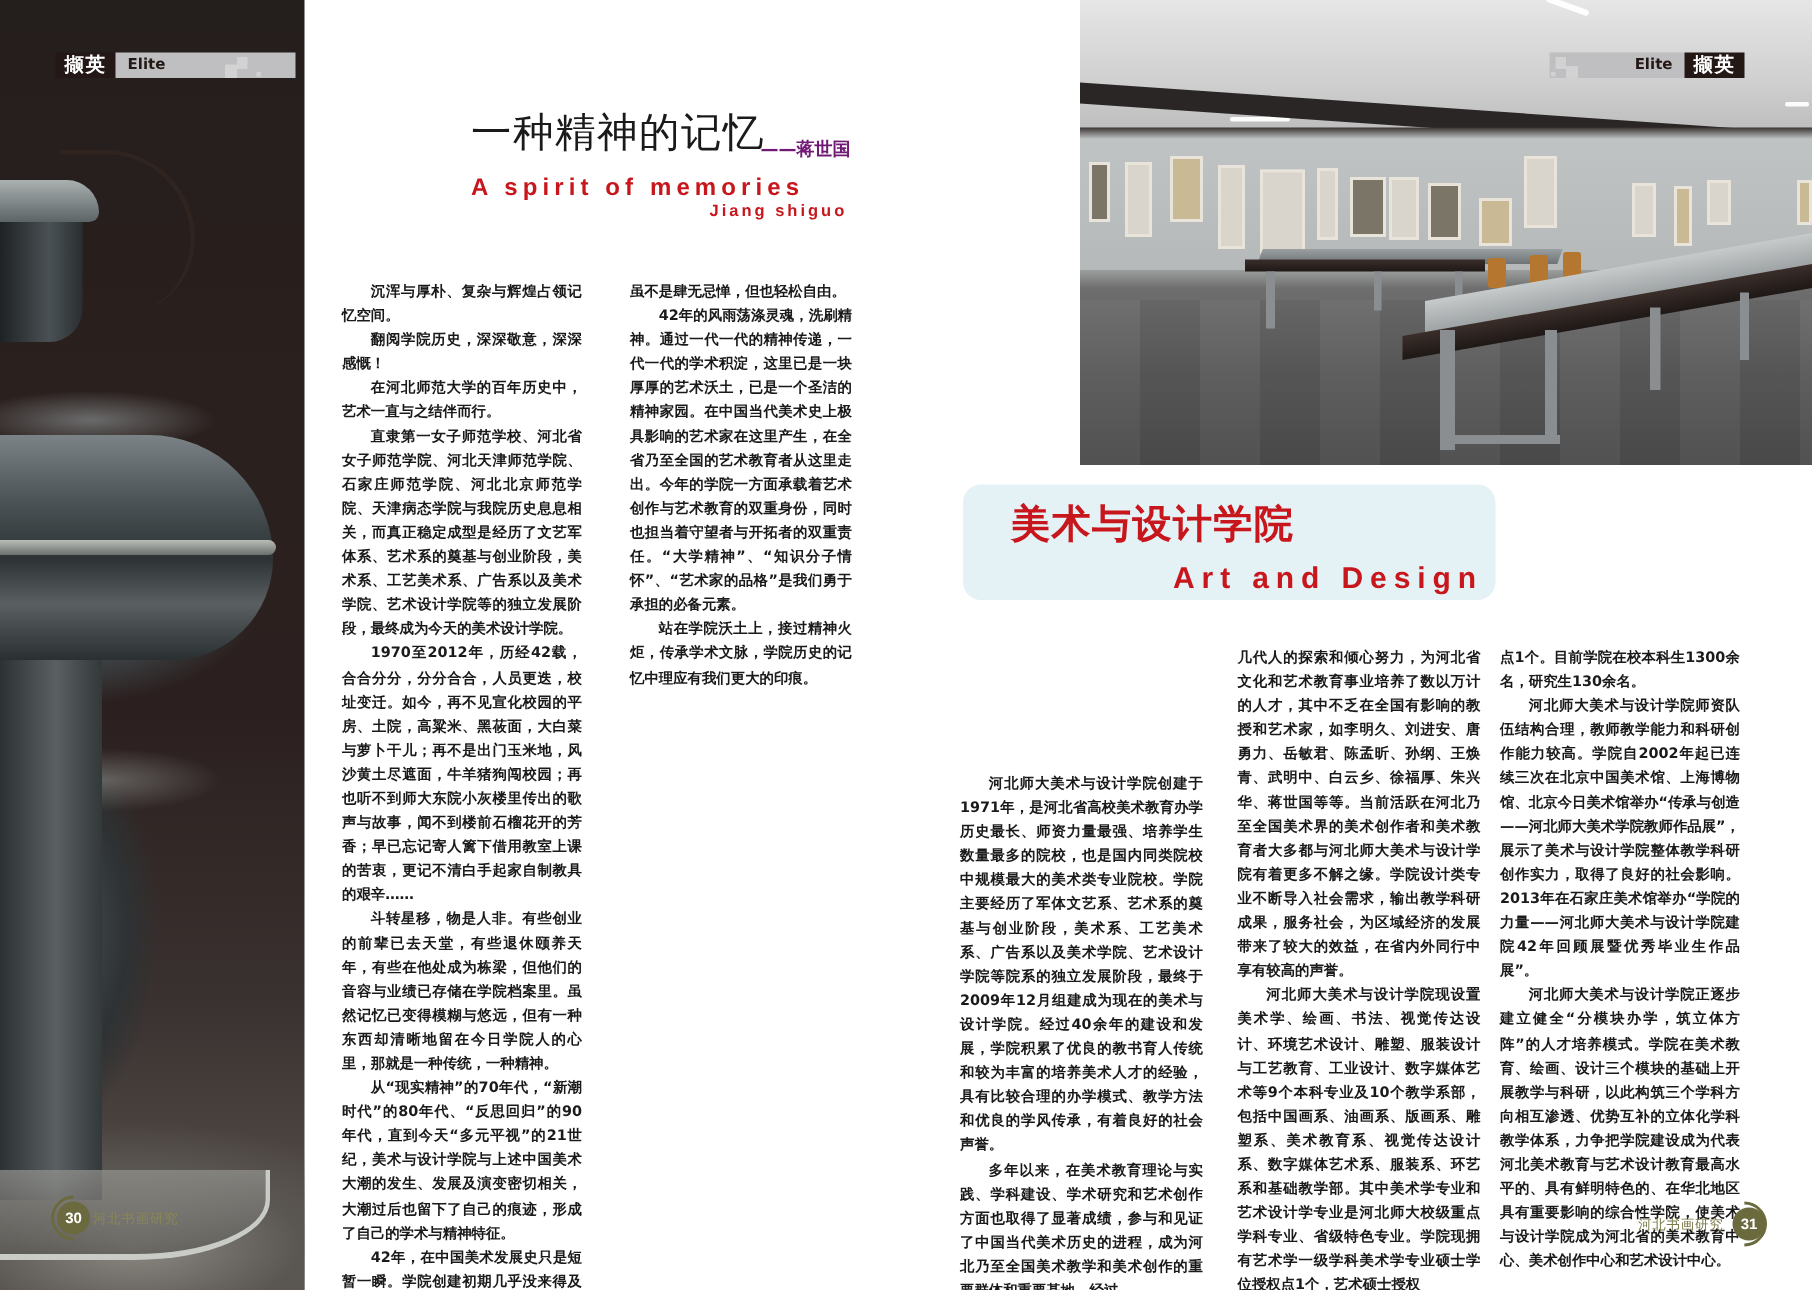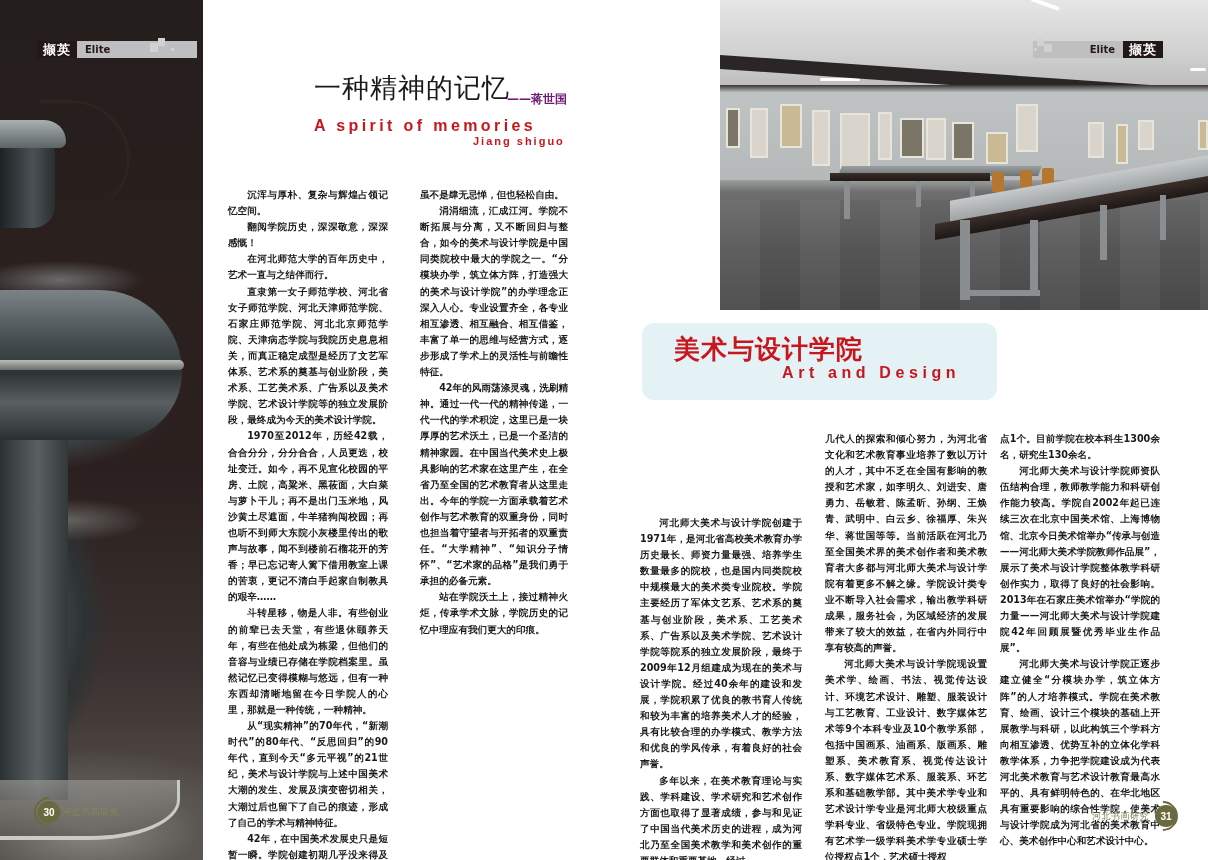--- a/index.html
+++ b/index.html
@@ -45,21 +45,21 @@
     background: linear-gradient(90deg,#2c3133,#5a6062 55%,#333839);
   }
   .lamp-plate {
     position: absolute; left: -20px; top: 780px; width: 200px; height: 60px;
     border-radius: 0 0 90px 0 / 0 0 40px 0;
     border-bottom: 4px solid #c9cbc6; border-right: 3px solid #c9cbc6;
     background: linear-gradient(180deg,rgba(150,150,145,0.7),rgba(90,88,84,0.7));
   }
 
   
-  .tag { position: absolute; top: 35px; height: 28px; display: flex; align-items: center; }
+  .tag { position: absolute; top: 35px; height: 28px; display: flex; }
   .tag .cn {
     background: #231816; color: #ffffff; font-weight: bold; font-size: 13px;
     height: 17px; line-height: 17px; padding: 0 6px; letter-spacing: 1px;
   }
   .tag .en {
     background: #bfbfc1; color: #231816; font-weight: bold; font-size: 10px;
     height: 17px; line-height: 17px; padding: 0 8px;
   }
   .tag-left { left: 37px; }
   .tag-left .en { width: 120px; }
@@ -119,21 +119,21 @@
   
   .section-box {
     position: absolute; left: 642px; top: 323px; width: 355px; height: 77px;
     background: #e4f1f5; border-radius: 12px;
   }
   .section-cn {
     position: absolute; left: 674px; top: 332px; font-size: 26px; font-weight: bold;
     color: #c8161d; letter-spacing: 1px;
   }
   .section-en {
-    position: absolute; left: 782px; top: 364px; font-size: 16px; font-weight: bold;
+    position: absolute; left: 782px; top: 375px; font-size: 20px; font-weight: bold;
     color: #c8161d; letter-spacing: 4.6px; font-family: "Liberation Sans", sans-serif;
   }
 
   
   .folio { position: absolute; display: flex; align-items: center; }
   .folio .num {
     width: 22px; height: 22px; border-radius: 50%; background: #6b6a3e; color: #ffffff;
     font-size: 10px; font-weight: bold; display: flex; align-items: center; justify-content: center;
     font-family: "Liberation Sans", sans-serif;
   }
@@ -178,21 +178,20 @@
   <p>在河北师范大学的百年历史中，艺术一直与之结伴而行。</p>
   <p>直隶第一女子师范学校、河北省女子师范学院、河北天津师范学院、石家庄师范学院、河北北京师范学院、天津病态学院与我院历史息息相关，而真正稳定成型是经历了文艺军体系、艺术系的奠基与创业阶段，美术系、工艺美术系、广告系以及美术学院、艺术设计学院等的独立发展阶段，最终成为今天的美术设计学院。</p>
   <p>1970至2012年，历经42载，合合分分，分分合合，人员更迭，校址变迁。如今，再不见宣化校园的平房、土院，高粱米、黑莜面，大白菜与萝卜干儿；再不是出门玉米地，风沙黄土尽遮面，牛羊猪狗闯校园；再也听不到师大东院小灰楼里传出的歌声与故事，闻不到楼前石榴花开的芳香；早已忘记寄人篱下借用教室上课的苦衷，更记不清白手起家自制教具的艰辛……</p>
   <p>斗转星移，物是人非。有些创业的前辈已去天堂，有些退休颐养天年，有些在他处成为栋梁，但他们的音容与业绩已存储在学院档案里。虽然记忆已变得模糊与悠远，但有一种东西却清晰地留在今日学院人的心里，那就是一种传统，一种精神。</p>
   <p>从“现实精神”的70年代，“新潮时代”的80年代、“反思回归”的90年代，直到今天“多元平视”的21世纪，美术与设计学院与上述中国美术大潮的发生、发展及演变密切相关，大潮过后也留下了自己的痕迹，形成了自己的学术与精神特征。</p>
   <p>42年，在中国美术发展史只是短暂一瞬。学院创建初期几乎没来得及形成某种规范或大路就已卷入了中国美术的变革时段，不必去思考过去的辉煌与沉寂，也不需顾忌今天的传承与发展，一切都是新的，一切都是从零开始，没有传统的重负与桎梏，</p>
 </div>
 
 <div class="col col-2">
   <p class="noindent">虽不是肆无忌惮，但也轻松自由。</p>
-  <p>涓涓细流，汇成江河。学院不断拓展与分离，又不断回归与整合，如今的美术与设计学院是中国同类院校中最大的学院之一。“分模块办学，筑立体方阵，打造强大的美术与设计学院”的办学理念正深入人心。专业设置齐全，各专业相互渗透、相互融合、相互借鉴，丰富了单一的思维与经营方式，逐步形成了学术上的灵活性与前瞻性特征。</p>
   <p>42年的风雨荡涤灵魂，洗刷精神。通过一代一代的精神传递，一代一代的学术积淀，这里已是一块厚厚的艺术沃土，已是一个圣洁的精神家园。在中国当代美术史上极具影响的艺术家在这里产生，在全省乃至全国的艺术教育者从这里走出。今年的学院一方面承载着艺术创作与艺术教育的双重身份，同时也担当着守望者与开拓者的双重责任。“大学精神”、“知识分子情怀”、“艺术家的品格”是我们勇于承担的必备元素。</p>
   <p>站在学院沃土上，接过精神火炬，传承学术文脉，学院历史的记忆中理应有我们更大的印痕。</p>
   <div class="gap"></div>
 
 </div>
 
 <div class="folio folio-left">
   <span class="ring"></span>
   <span class="num">30</span>
   <span class="mag">河北书画研究</span>

